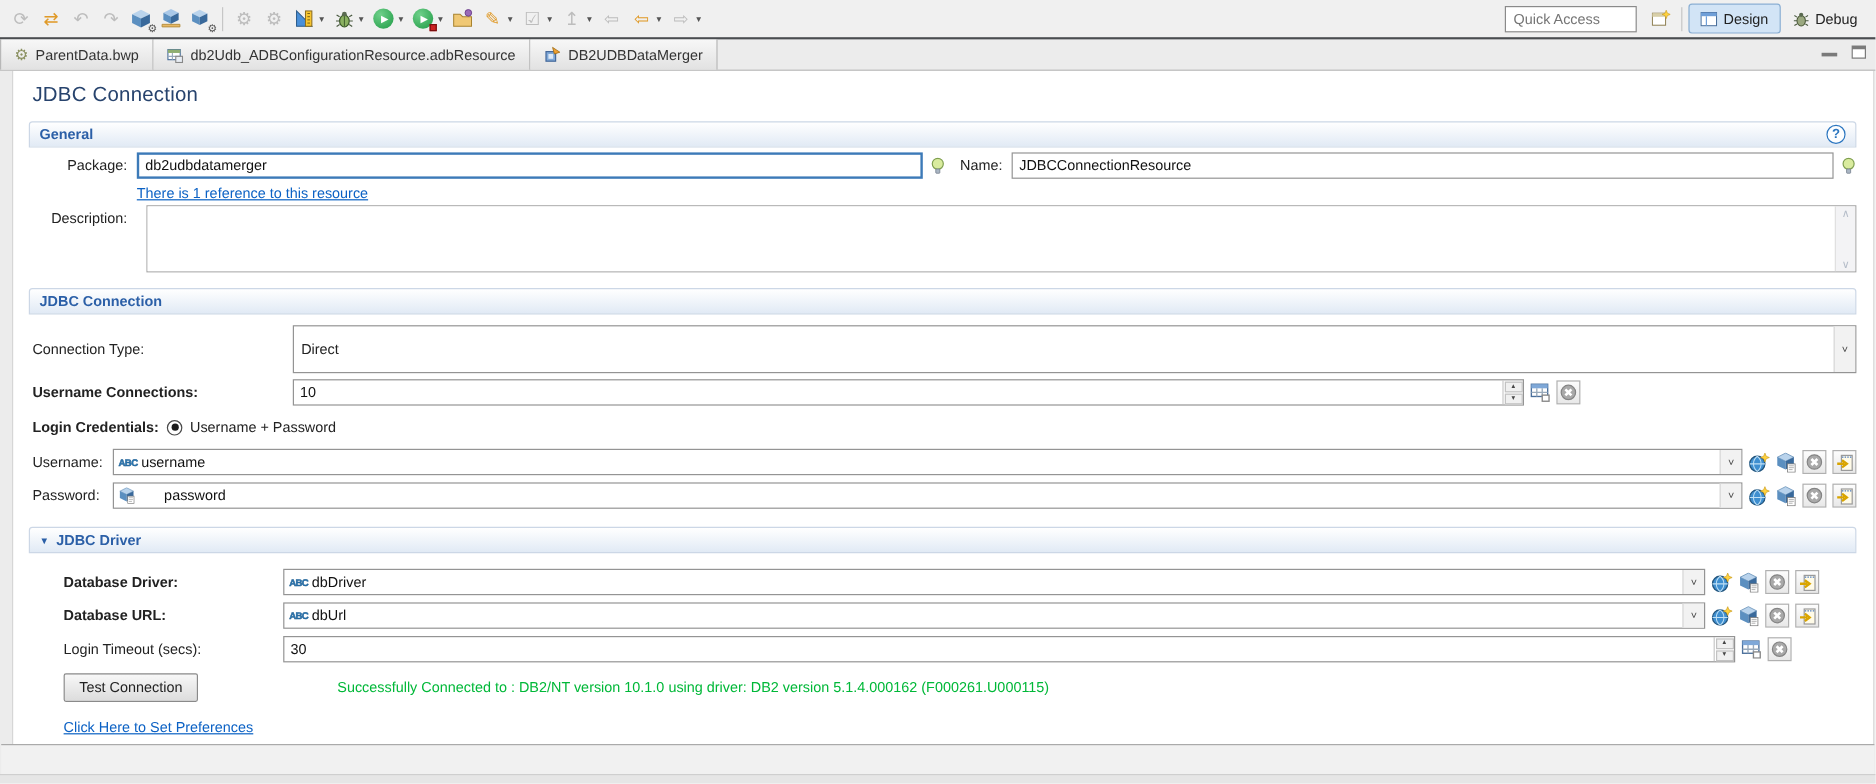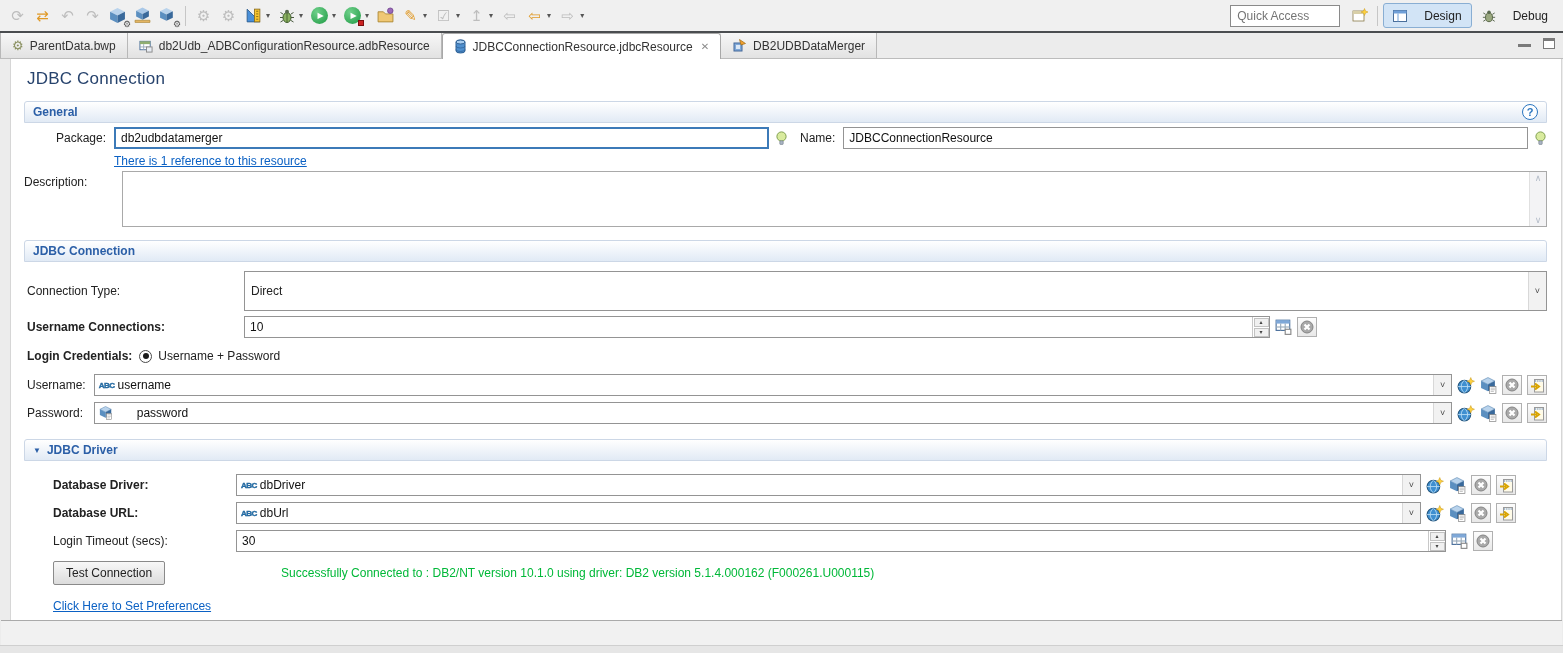--- a/index.html
+++ b/index.html
@@ -11,21 +11,21 @@
   .tbtn { width:23px; height:23px; display:inline-flex; align-items:center; justify-content:center; font-size:15px; color:#666; margin:0 1px; border-radius:3px; cursor:default; position:relative; }
   .tbtn.dim { color:#bdbdbd; }
   .tbtn.orange { color:#e09a28; }
   .caret { font-size:8px; color:#555; margin:0 4px 0 0; }
   .tsep { width:1px; height:20px; background:#c6c6c6; margin:0 5px; }
   .gear-ovl { position:absolute; right:-2px; bottom:-2px; font-size:9px; color:#555; }
   .runbtn { width:17px; height:17px; border-radius:50%; background:radial-gradient(circle at 35% 30%, #6fd08a, #1e9a44); color:#fff; display:inline-flex; align-items:center; justify-content:center; font-size:8px; padding-left:2px; }
   .redbadge { position:absolute; right:0; bottom:1px; width:6px; height:6px; background:#cc2222; border:1px solid #7a0f0f; }
   .toolbar-spacer { flex:1; }
   .quick-access { width:110px; height:22px; border:1px solid #8a8a8a; padding:2px 6px; font-size:12px; font-family:inherit; background:#fff; }
-  .persp { display:inline-flex; align-items:center; gap:17px; height:25px; padding:0 9px; border:1px solid transparent; border-radius:3px; background:transparent; font-size:12px; color:#222; font-family:inherit; }
+  .persp { display:inline-flex; align-items:center; gap:5px; height:25px; padding:0 9px; border:1px solid transparent; border-radius:3px; background:transparent; font-size:12px; color:#222; font-family:inherit; }
   .persp.active { background:#d2e4f6; border-color:#89aed3; }
 
   
   .tabbar { height:26px; display:flex; align-items:flex-end; background:#ececec; border-bottom:1px solid #bcbcbc; position:relative; }
   .tab { display:inline-flex; align-items:center; gap:6px; height:25px; padding:0 11px; background:linear-gradient(#f7f7f7,#e2e2e2); border-right:1px solid #b8b8b8; font-size:12px; color:#333; white-space:nowrap; cursor:default; }
   .tab:first-child { border-left:1px solid #b8b8b8; }
   .tab.active { background:#fff; height:26px; margin-bottom:-1px; border:1px solid #a8a8a8; border-bottom:none; border-top-left-radius:3px; border-top-right-radius:3px; }
   .tab-close { font-size:10px; color:#8a8a8a; margin-left:2px; }
   .win-controls { position:absolute; right:8px; top:5px; display:flex; gap:12px; }
   .wc-min { width:13px; height:9px; border-bottom:3px solid #7a7a7a; }
@@ -194,29 +194,20 @@
   <div class="tab">
     <svg width="14" height="14" viewBox="0 0 15 14">
         <rect x="1" y="2" width="11" height="9" fill="#fff" stroke="#4a6f9b"></rect>
         <rect x="1" y="2" width="11" height="3" fill="#8fae71"></rect>
         <line x1="5" y1="5" x2="5" y2="11" stroke="#9ab"></line>
         <line x1="1" y1="8" x2="12" y2="8" stroke="#9ab"></line>
         <rect x="8" y="8" width="6" height="5.5" fill="#e8edf4" stroke="#888"></rect>
       </svg>
     <span>db2Udb_ADBConfigurationResource.adbResource</span>
   </div>
-  <div class="tab active">
-    <svg width="13" height="15" viewBox="0 0 13 15">
-        <path d="M2,3 a4.5,2 0 0 1 9,0 v9 a4.5,2 0 0 1 -9,0 z" fill="#4f8fce" stroke="#2d5f93"></path>
-        <ellipse cx="6.5" cy="3" rx="4.5" ry="2" fill="#a8cdf0" stroke="#2d5f93"></ellipse>
-        <path d="M2,7 a4.5,2 0 0 0 9,0 M2,10.5 a4.5,2 0 0 0 9,0" fill="none" stroke="#2d5f93" stroke-width="0.7"></path>
-      </svg>
-    <span>JDBCConnectionResource.jdbcResource</span>
-    <span class="tab-close">✕</span>
-  </div>
   <div class="tab">
     <svg width="15" height="15" viewBox="0 0 15 15">
         <rect x="2" y="5" width="8" height="8" fill="#7fa8d8" stroke="#44689a"></rect>
         <rect x="4" y="7" width="4" height="4" fill="#dce8f6"></rect>
         <path d="M7.5,1.5 L13.5,5.5 L9,7 Z" fill="#f0a030" stroke="#a06a10" stroke-width="0.7"></path>
       </svg>
     <span>DB2UDBDataMerger</span>
   </div>
   <div class="win-controls">
     <span class="wc-min"></span>
@@ -251,21 +242,21 @@
           <rect x="4.8" y="9.8" width="3.4" height="3.6" rx="0.6" fill="#aab6c4" stroke="#6b7685" stroke-width="0.6"></rect>
         </svg>
     </span>
   </div>
 
   <div style="margin:5px 0 3px 90px;">
     <span class="link">There is 1 reference to this resource</span>
   </div>
 
   <div class="frow" style="align-items:flex-start;">
-    <span class="lbl" style="width:82px;text-align:left;margin:4px 16px 0 0;">Description:</span>
+    <span class="lbl" style="width:82px;text-align:right;margin:4px 16px 0 0;">Description:</span>
     <div class="desc-box">
       <textarea style=""></textarea>
       <div class="vscroll">
         <span>∧</span>
         <span>∨</span>
       </div>
     </div>
   </div>
 
   <div class="secbar" style="margin-top:13px;">

